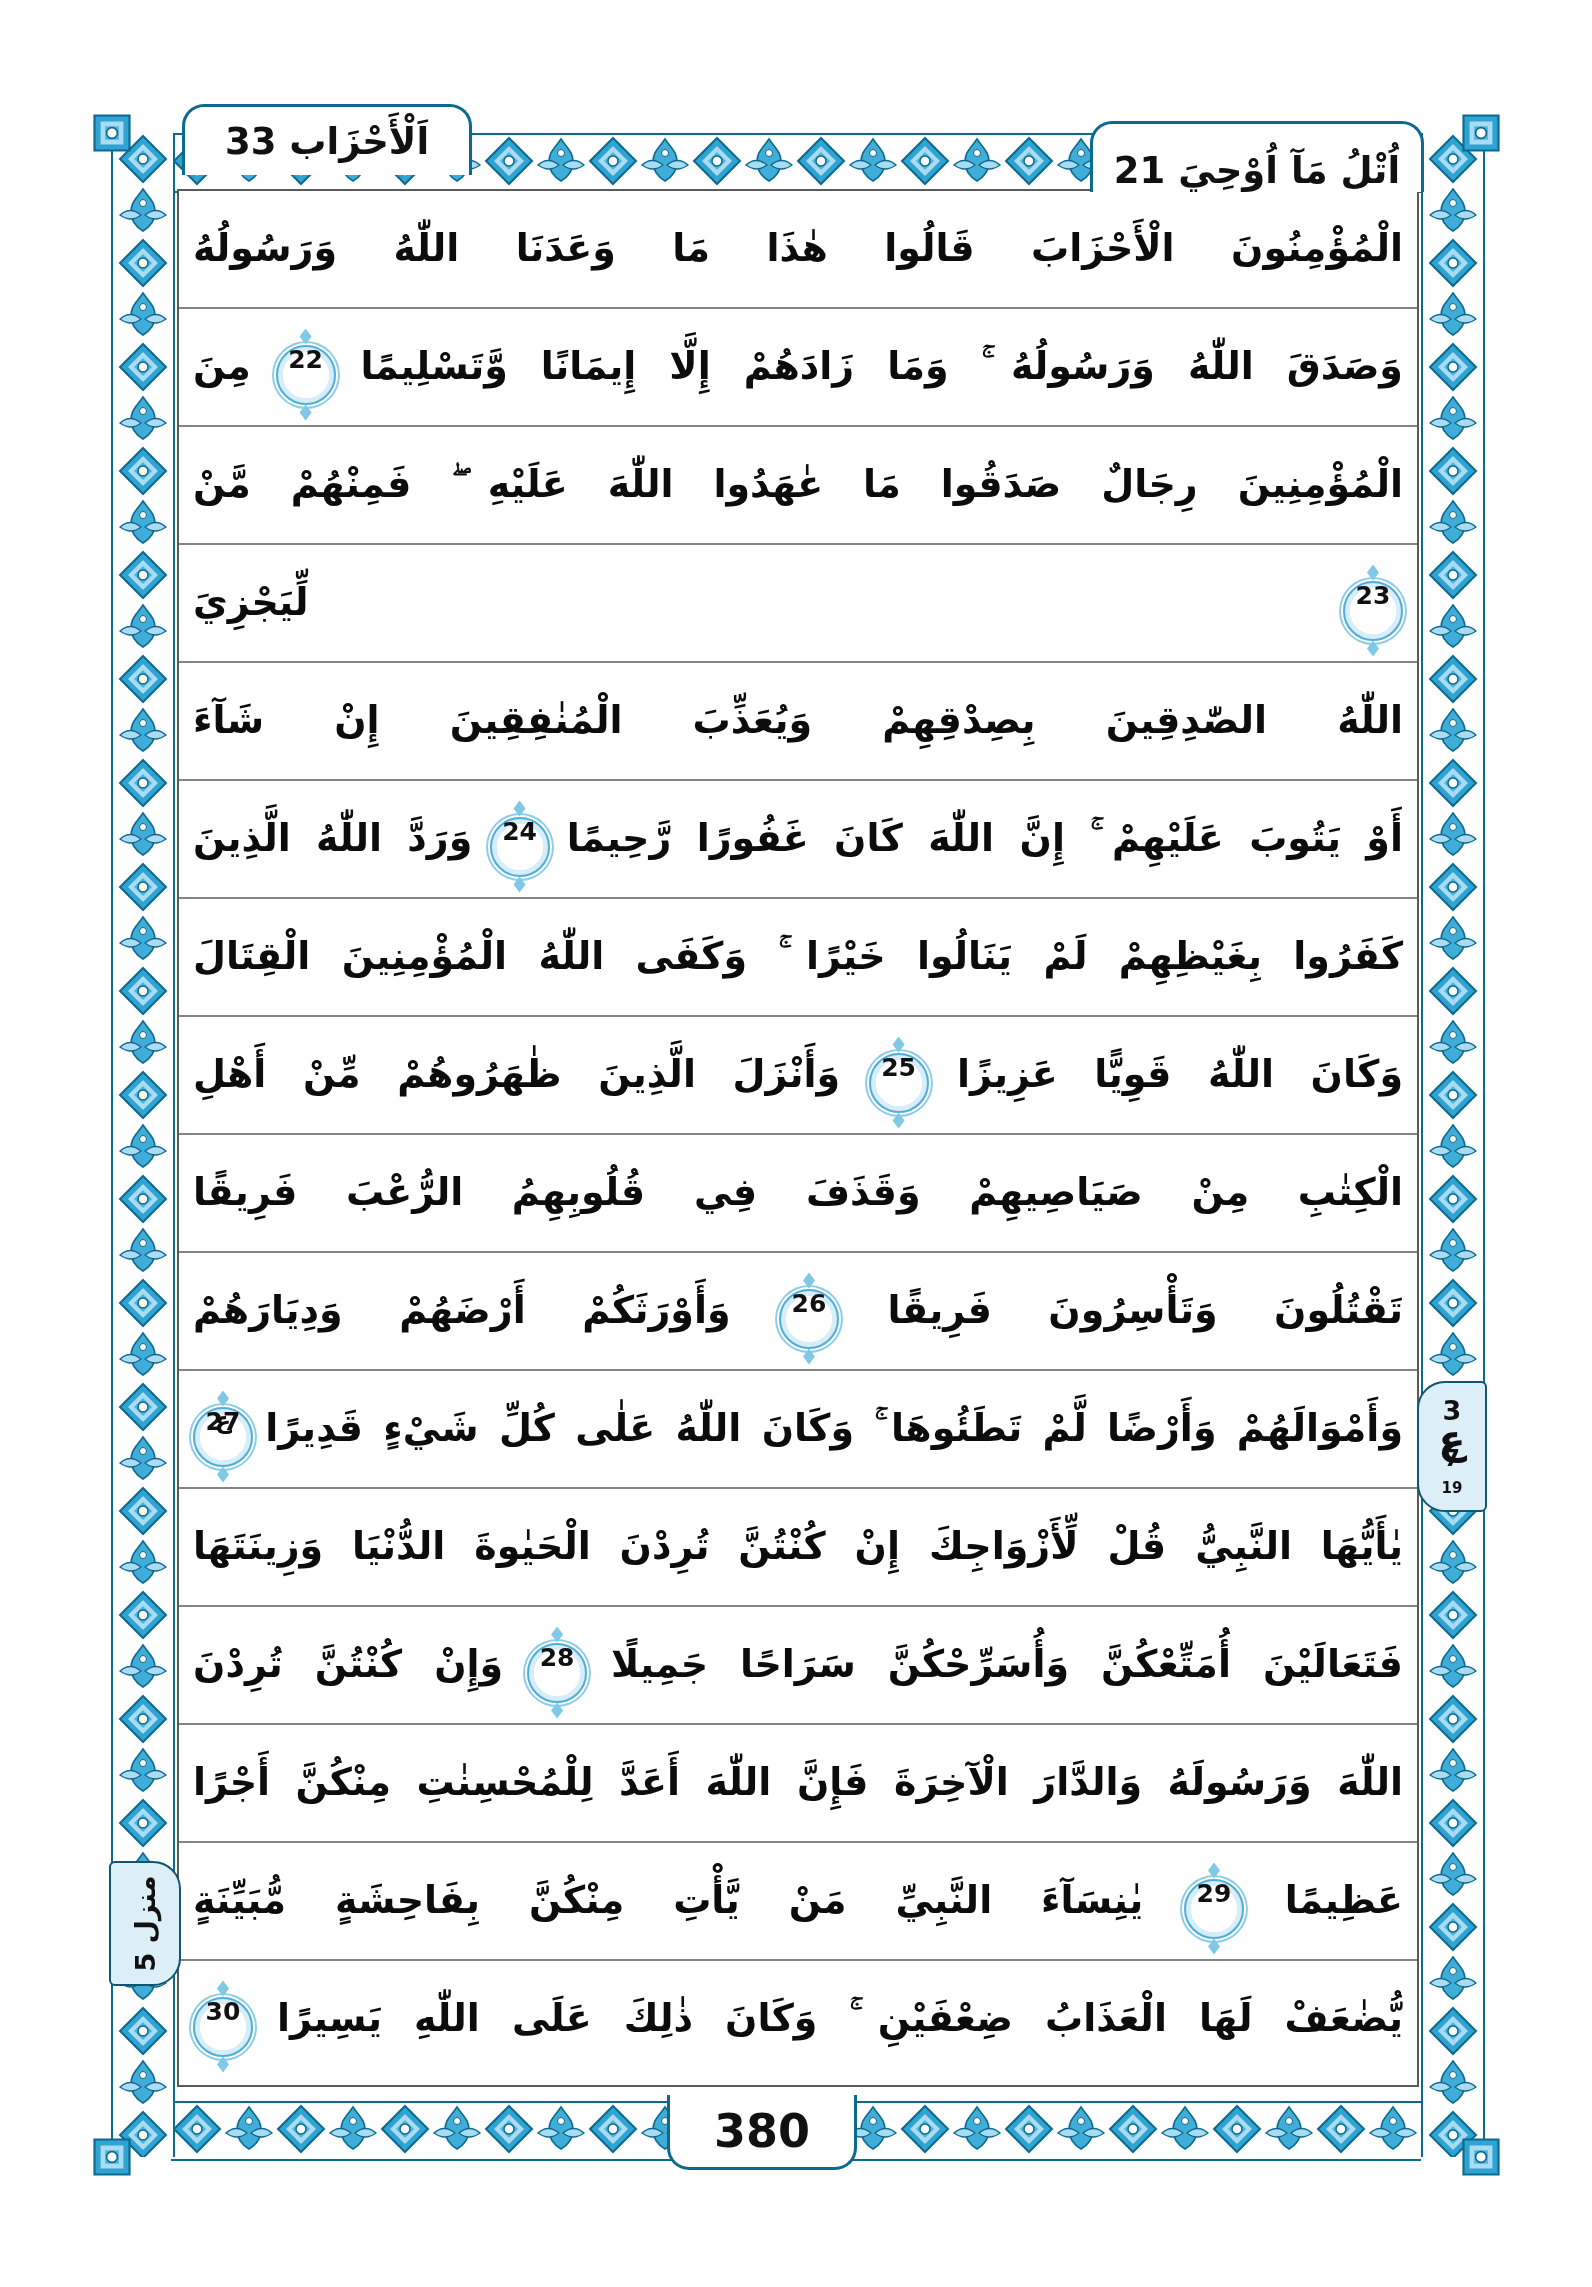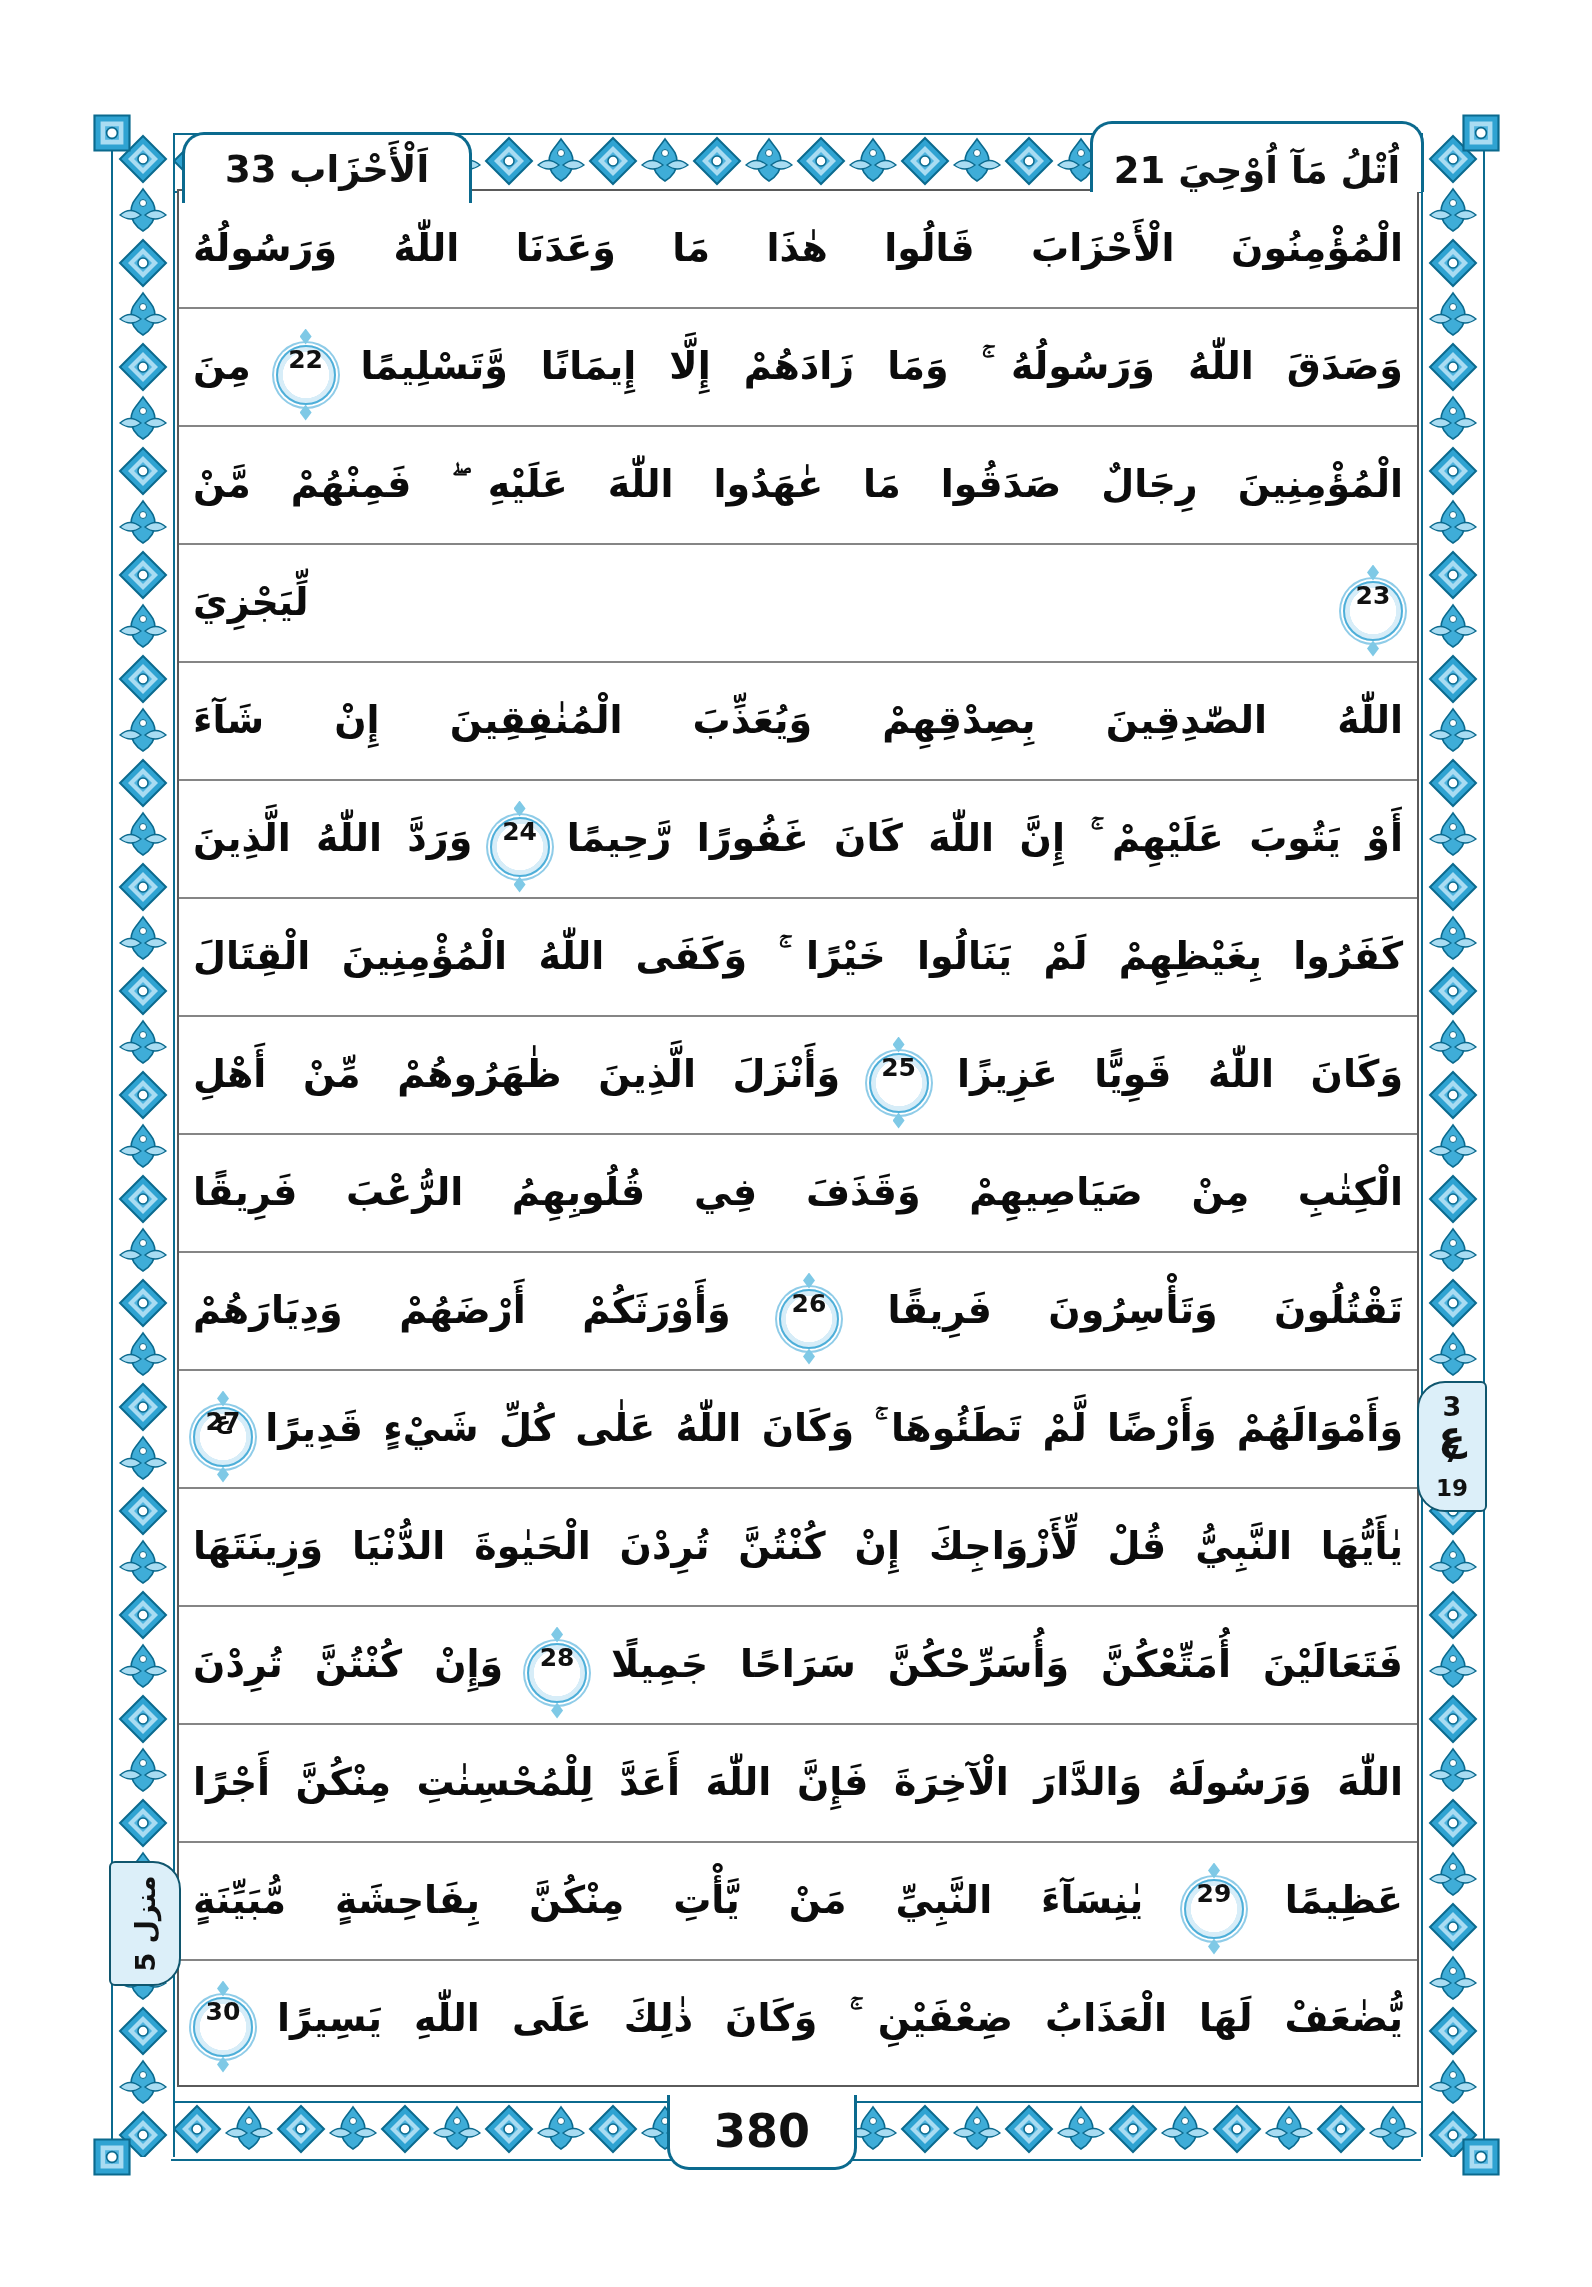--- a/index.html
+++ b/index.html
@@ -21,21 +21,21 @@
   .c-tl{left:84px;top:105px;} .c-tr{left:1453px;top:105px;}
   .c-bl{left:84px;top:2129px;} .c-br{left:1453px;top:2129px;}
 
   
   .tab{position:absolute;background:#ffffff;border:3px solid #0B6A8E;z-index:3;
        display:flex;align-items:center;justify-content:center;direction:rtl;
        font-weight:700;color:#111;}
   .tab.top{border-bottom:none;border-radius:22px 22px 0 0;}
   .tab.bottom{border-top:none;border-radius:0 0 22px 22px;}
   .juz-tab{left:1090px;top:121px;width:328px;height:68px;font-size:37px;align-items:flex-end;}
-  .surah-tab{left:182px;top:132px;width:284px;height:68px;font-size:37px;}
+  .surah-tab{left:182px;top:104px;width:284px;height:68px;font-size:37px;}
   .pageno-tab{left:667px;top:2095px;width:184px;height:72px;font-size:46px;direction:ltr;}
 
   
   .textarea{position:absolute;left:177px;top:189px;width:1238px;height:1894px;
             border:2px solid #5a5a5a;box-sizing:content-box;background:#ffffff;z-index:2;}
   .qline{height:118px;line-height:114px;border-bottom:2px solid #858585;box-sizing:border-box;
          direction:rtl;text-align:justify;text-align-last:justify;padding:0 14px;
          white-space:nowrap;overflow:hidden;}
   .qline:last-child{border-bottom:none;}
   .qtext{font-size:38px;font-weight:700;color:#0c0c0c;}
@@ -54,21 +54,21 @@
             font-size:24px;font-weight:700;color:#0c0c0c;}
 
   
   .marker{position:absolute;background:#DCEFF9;border:2px solid #10566E;z-index:4;
           display:flex;flex-direction:column;align-items:center;justify-content:center;
           color:#111;}
   .ruku-box{left:1417px;top:1381px;width:66px;height:127px;border-radius:28px 6px 6px 28px;}
   .ruku-box .r-top{font-size:27px;font-weight:700;line-height:1;}
   .ruku-box .r-ain{font-size:40px;font-weight:700;line-height:0.85;margin-top:-2px;}
   .ruku-box .r-mid{font-size:23px;font-weight:700;line-height:0.9;margin-top:-8px;}
-  .ruku-box .r-bottom{font-size:23px;font-weight:700;line-height:1;margin-top:12px;}
+  .ruku-box .r-bottom{font-size:15px;font-weight:700;line-height:1;margin-top:12px;}
   .manzil-box{left:109px;top:1861px;width:68px;height:121px;border-radius:6px 28px 28px 6px;}
   .manzil-box .m-text{transform:rotate(-90deg);white-space:nowrap;direction:rtl;
                       font-size:27px;font-weight:700;}
 </style>
 </head>
 <body>
 
 <div class="page">
 
   <div class="pattern horiz p-top">

